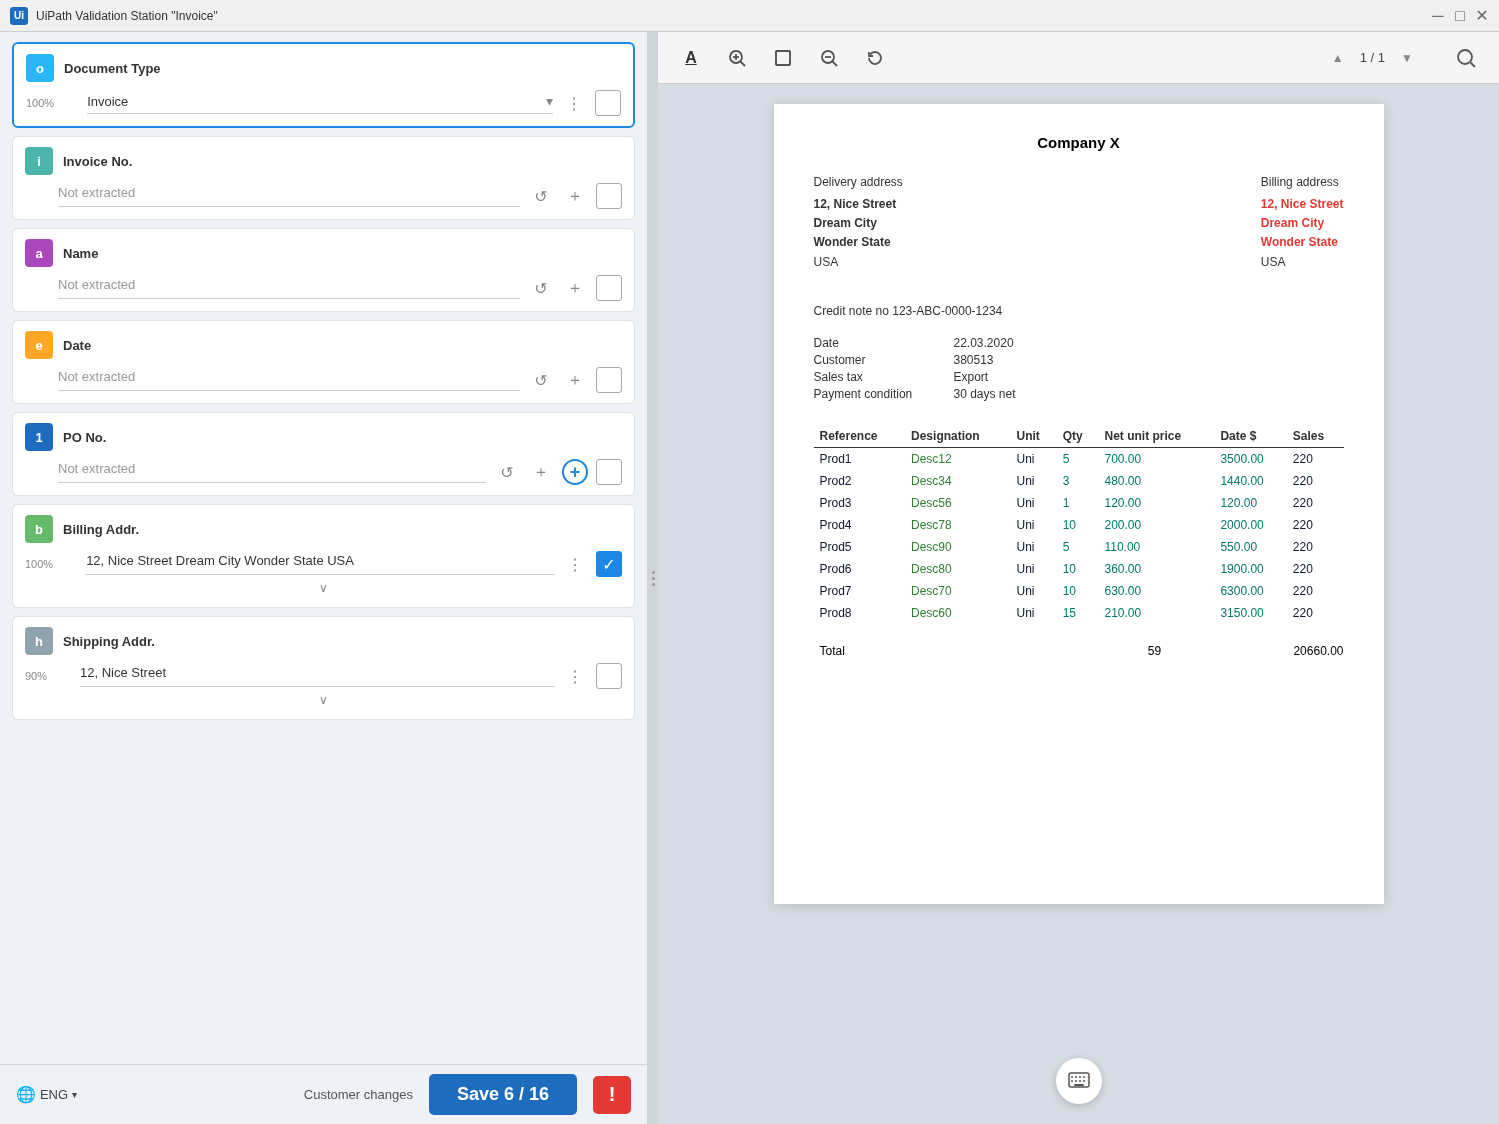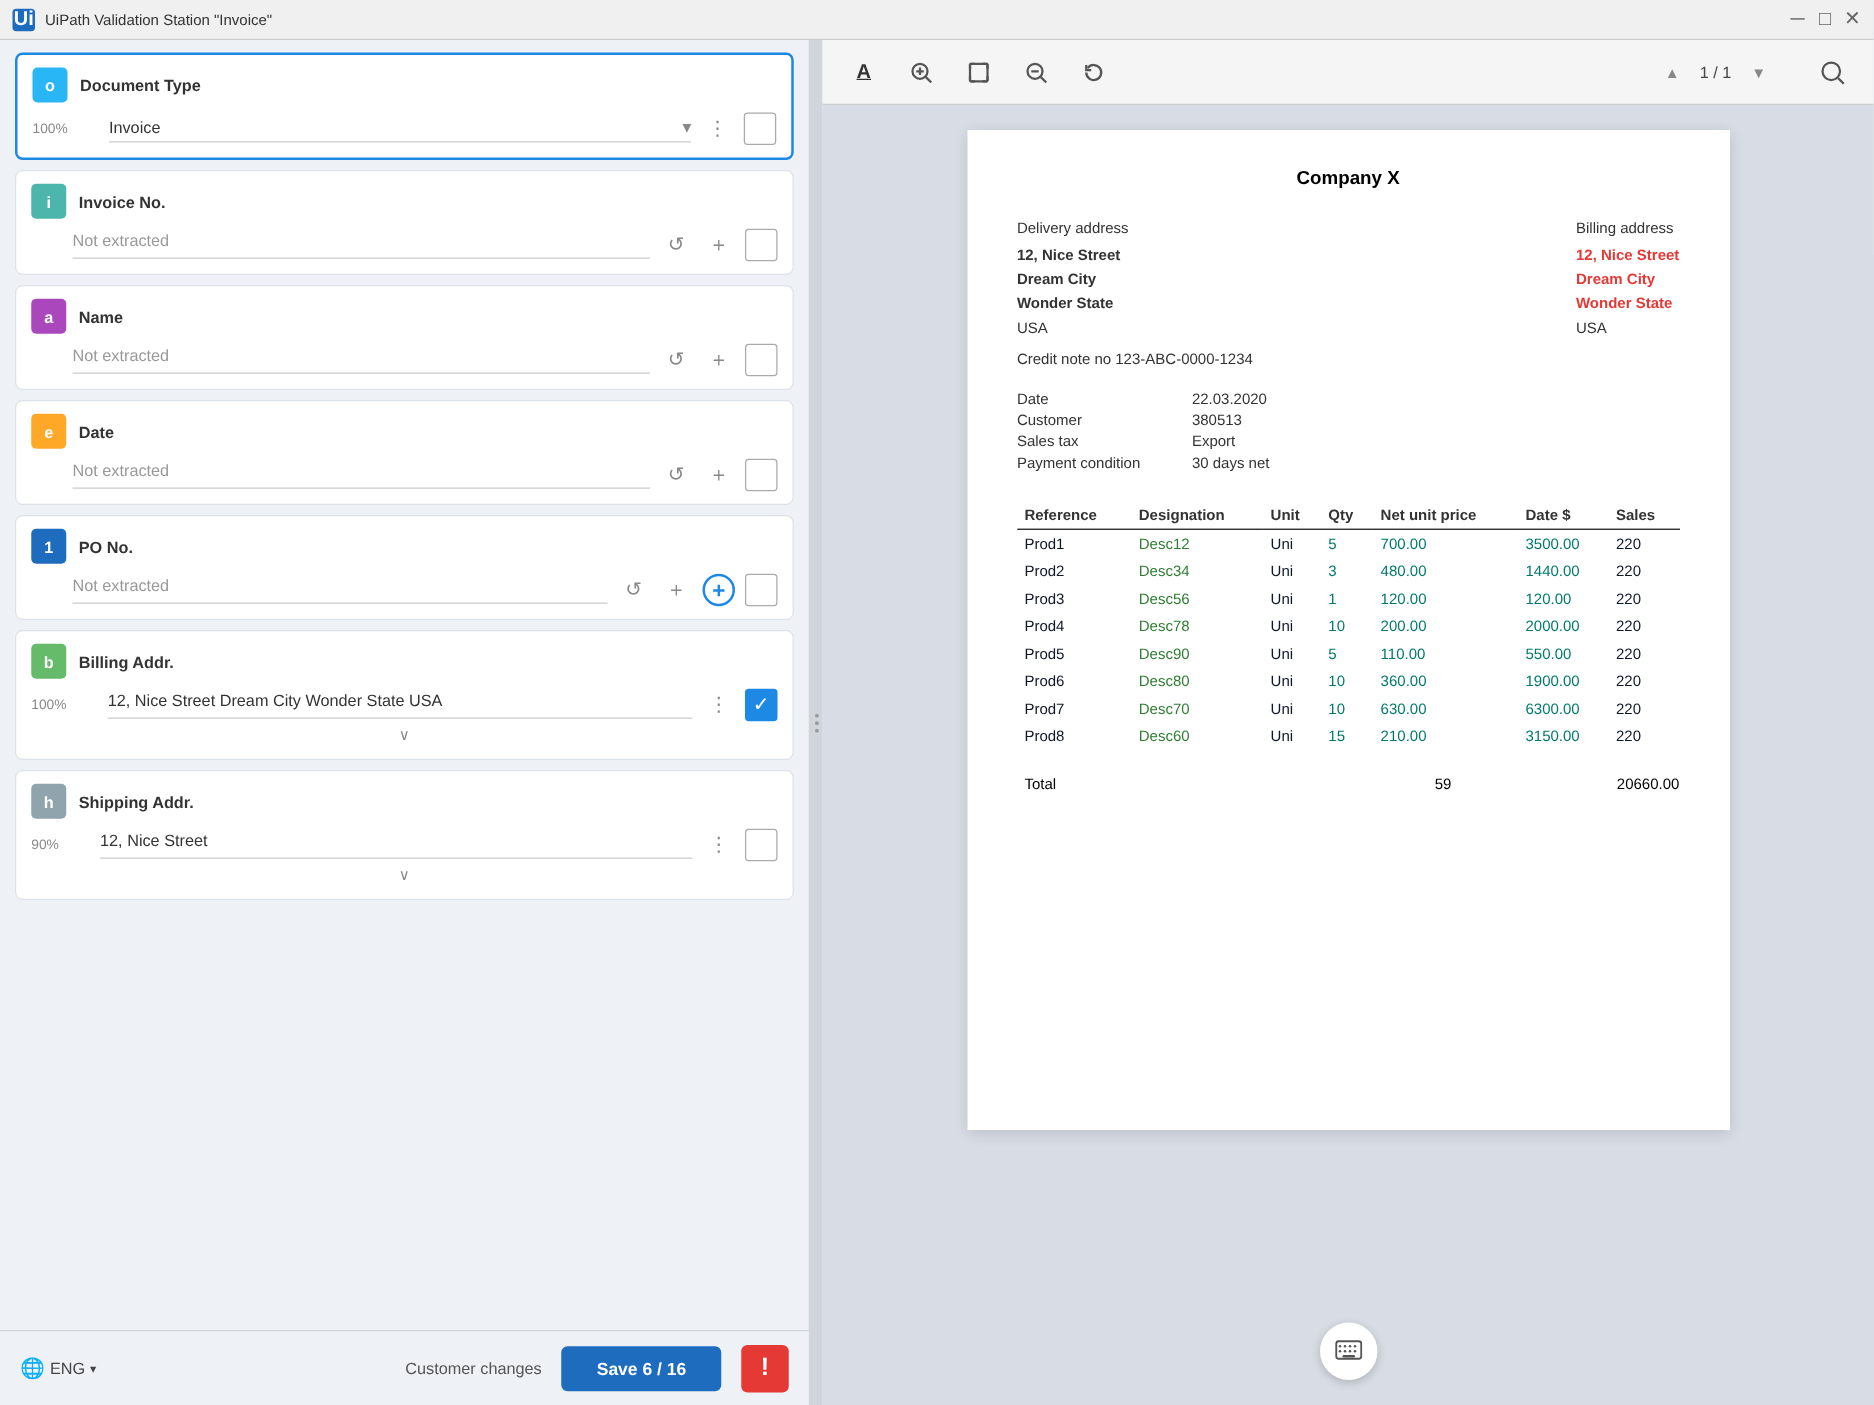--- a/index.html
+++ b/index.html
@@ -8,21 +8,21 @@
     
     .title-bar {
       height: 32px;
       background: #f0f0f0;
       border-bottom: 1px solid #ccc;
       display: flex;
       align-items: center;
       padding: 0 10px;
       gap: 8px;
     }
-    .title-bar-icon { width: 18px; height: 18px; background: #1e6cbe; border-radius: 3px; display: flex; align-items: center; justify-content: center; color: white; font-size: 16px; font-weight: bold; }
+    .title-bar-icon { width: 18px; height: 18px; background: #1e6cbe; border-radius: 3px; display: flex; align-items: center; justify-content: center; color: white; font-size: 10px; font-weight: bold; }
     .title-bar-text { font-size: 12px; color: #333; flex: 1; }
     .title-bar-controls { display: flex; gap: 8px; }
     .title-bar-btn { width: 14px; height: 14px; cursor: pointer; display: flex; align-items: center; justify-content: center; color: #666; font-size: 16px; line-height: 1; }
 
     
     .main-layout {
       display: flex;
       height: calc(1124px - 32px);
     }
 
@@ -165,21 +165,21 @@
       cursor: pointer;
       margin-left: auto;
     }
 
     .save-btn {
       background: #1e6cbe;
       color: white;
       border: none;
       border-radius: 5px;
       padding: 10px 28px;
-      font-size: 14px;
+      font-size: 18px;
       font-weight: 600;
       cursor: pointer;
     }
 
     .alert-btn {
       width: 38px;
       height: 38px;
       background: #e53935;
       color: white;
       border: none;
@@ -276,21 +276,21 @@
     .doc-company-name {
       text-align: center;
       font-weight: bold;
       font-size: 15px;
       margin-bottom: 24px;
     }
 
     .doc-addresses {
       display: flex;
       justify-content: space-between;
-      margin-bottom: 8px;
+      margin-bottom: 32px;
     }
 
     .doc-address-col { font-size: 12px; }
     .doc-address-label { color: #333; margin-bottom: 6px; }
     .doc-address-value { line-height: 1.6; }
     .doc-address-value .highlight { color: #e53935; font-weight: 600; }
     .doc-address-value .normal { color: #333; }
 
     .doc-credit-note {
       font-size: 12px;

